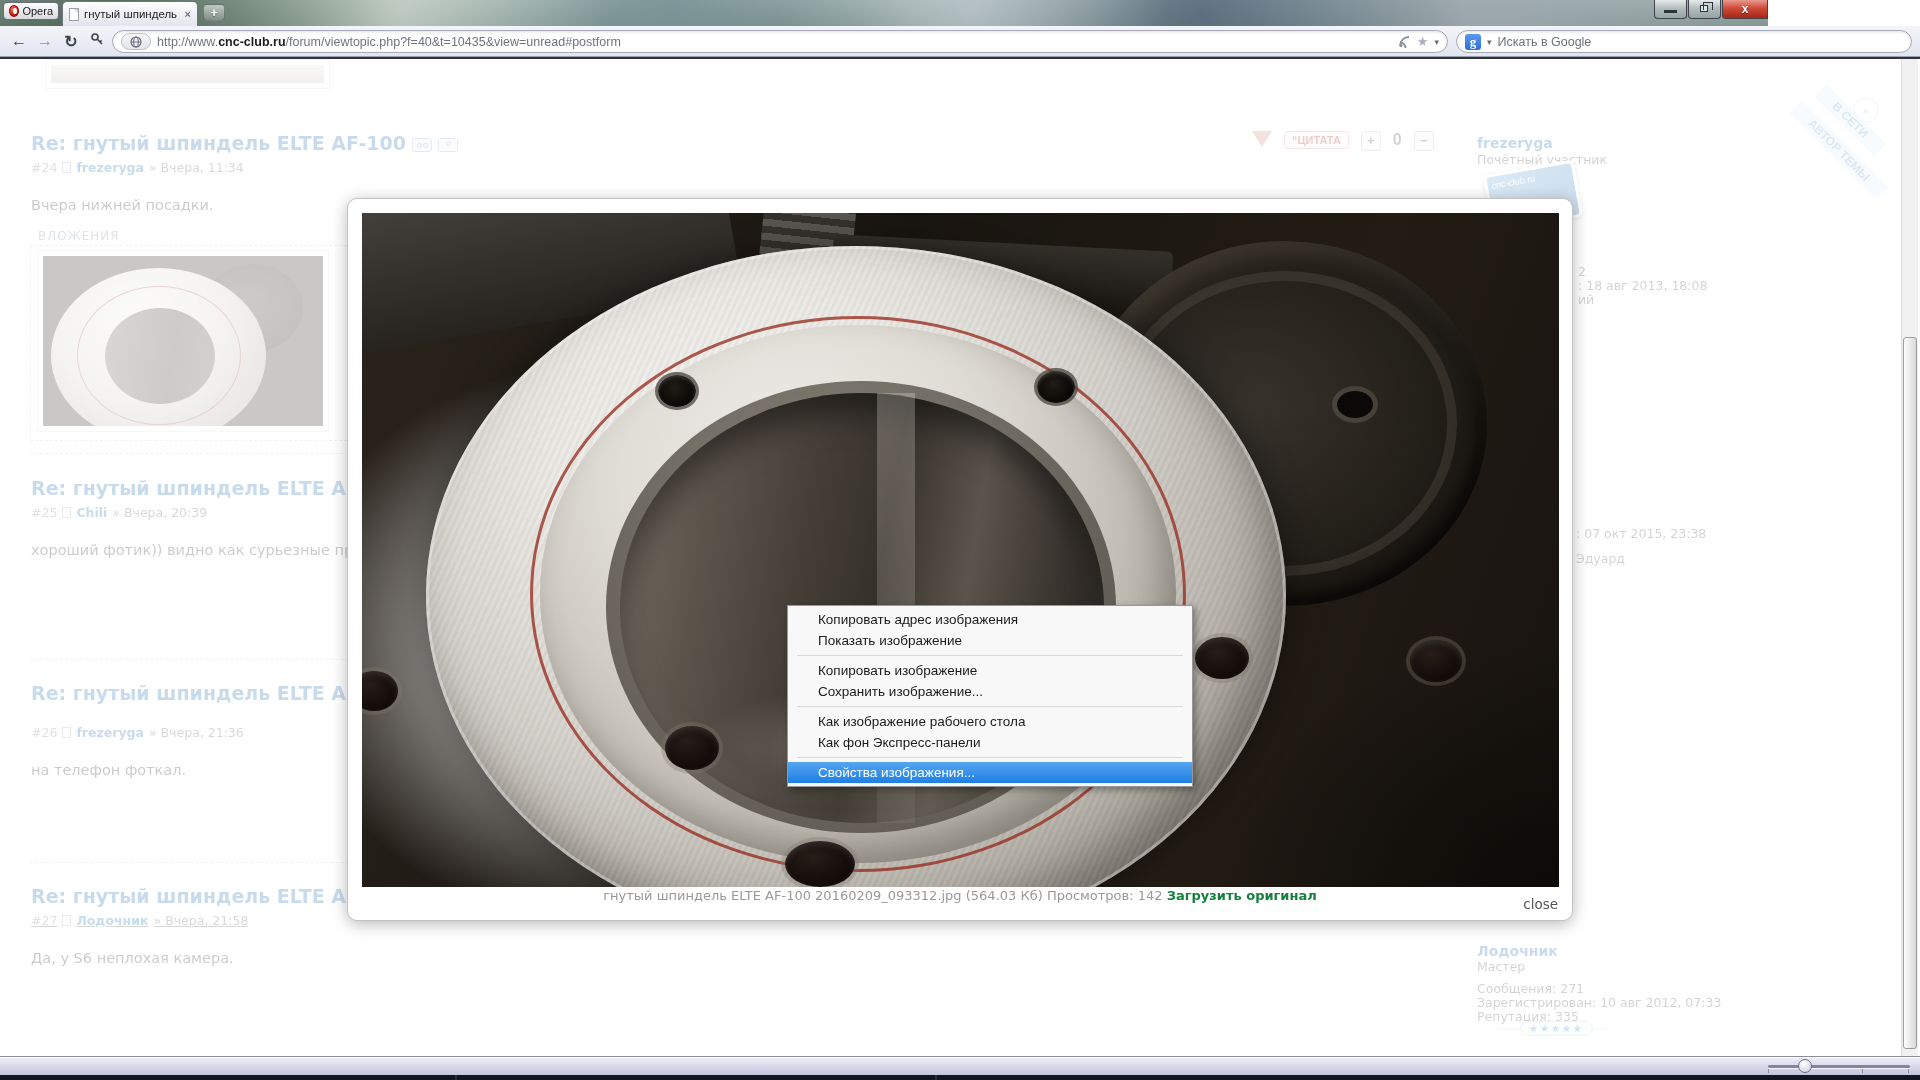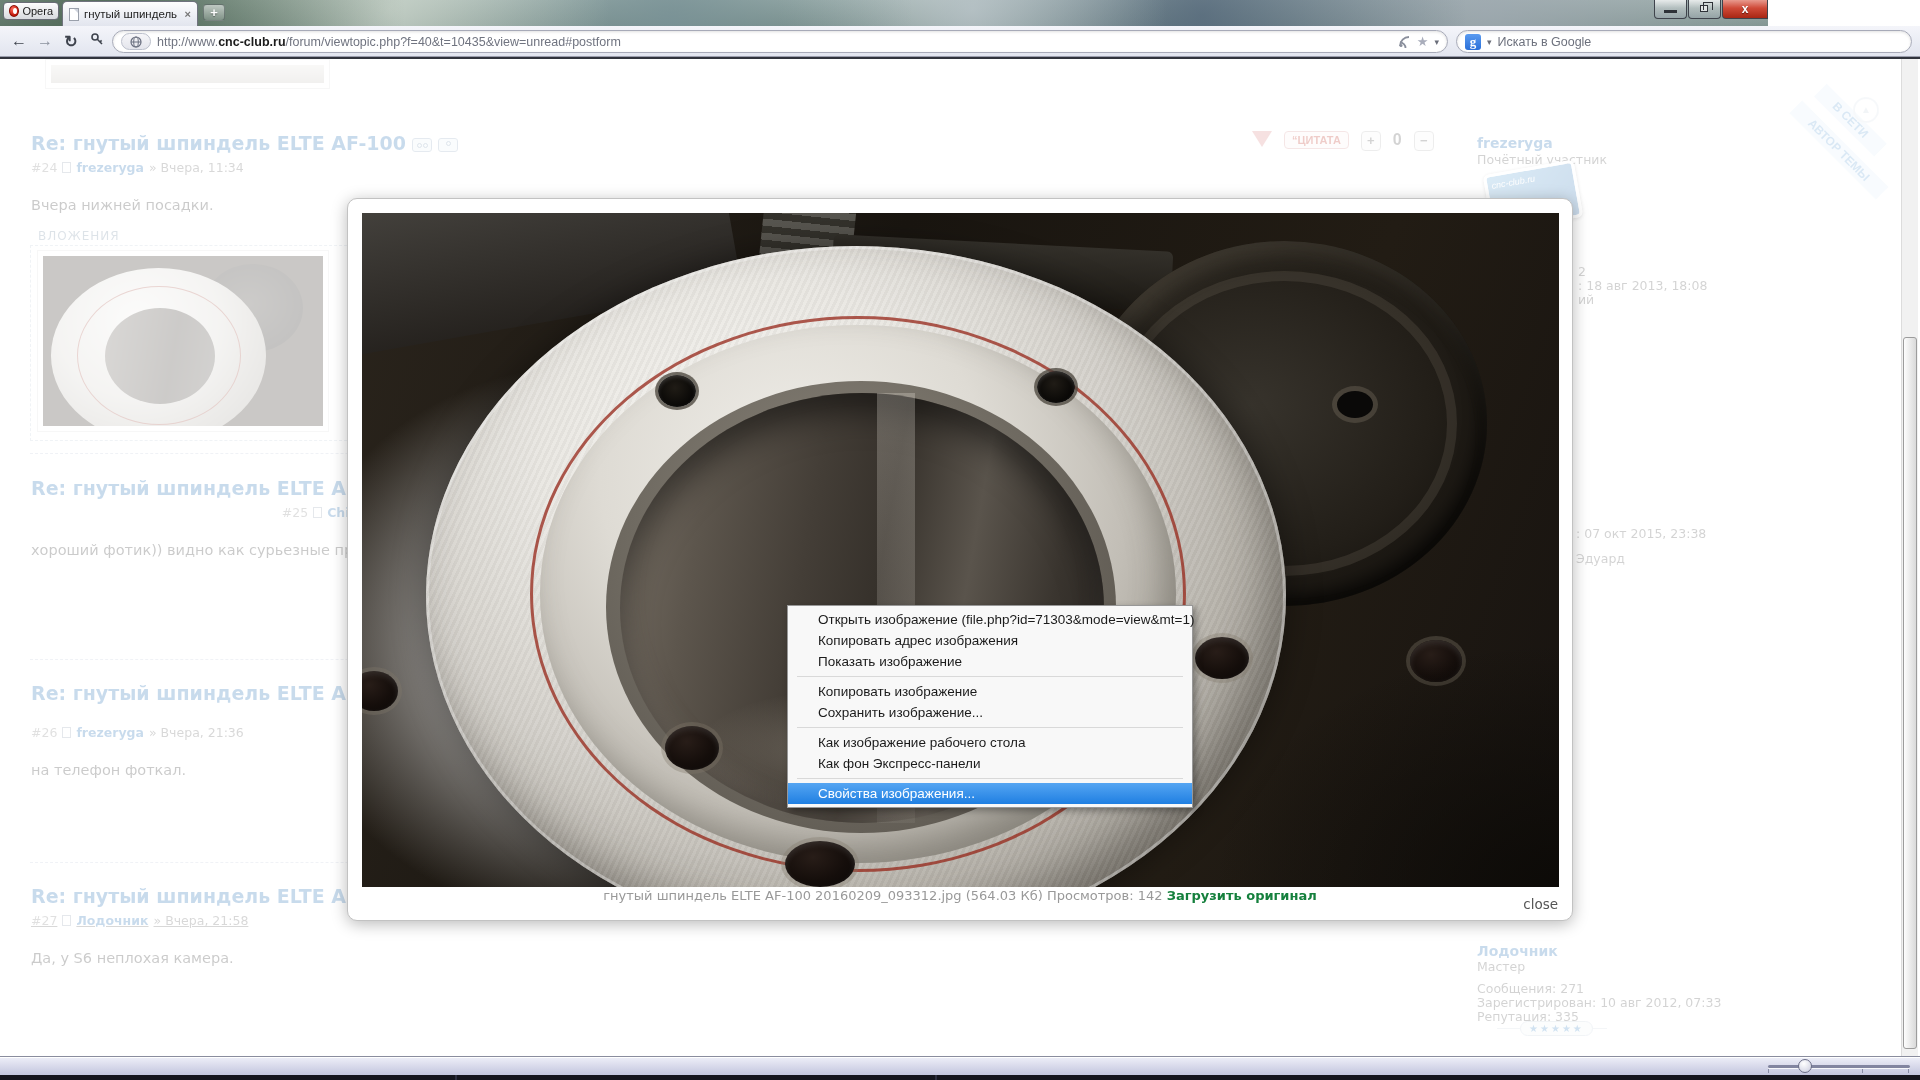--- a/index.html
+++ b/index.html
@@ -293,21 +293,21 @@
               <div class="m-flange"></div>
               <div class="m-red"></div>
               <div class="m-bore"></div>
           </div>
         </div>
       </div>
       <div class="abs dash-sep" style="left:30px; top:394px; width:1140px;"></div>
 
       <div class="abs" style="left:31px; top:418px;">
         <div class="post-title"><span>Re: гнутый шпиндель ELTE AF-100</span><span class="badge"><i></i><i></i></span><span class="badge"><i style="left:7px;top:2px"></i></span></div>
-        <div class="meta" style="margin-top:6px;justify-content:flex-end;">
+        <div class="meta" style="margin-top:6px;">
           <span class="num">#25</span>
             <span class="sheet"></span>
           <span class="author">Chili</span>
             <span>» Вчера, 20:39</span>
         </div>
         <div class="body-text" style="margin-top:22px;">хороший фотик)) видно как сурьезные производител</div>
       </div>
       <div class="abs dash-sep" style="left:30px; top:600px; width:1140px;"></div>
 
       <div class="abs" style="left:31px; top:623px;">
@@ -392,21 +392,20 @@
       <div class="ph-hole" style="left:423px; top:628px; width:70px; height:46px;"></div>
       <div class="ph-hole" style="left:833px; top:424px; width:54px; height:42px;"></div>
       <div class="ph-hole" style="left:1048px; top:427px; width:52px; height:42px;"></div>
       <div class="ph-corner"></div>
     </div>
     <div class="caption"><span>гнутый шпиндель ELTE AF-100 20160209_093312.jpg (564.03 Кб) Просмотров: 142 </span><a>Загрузить оригинал</a></div>
     <div class="lb-close">close</div>
   </div>
 
   <div class="ctx">
-    <div class="ctx-item">Открыть изображение (file.php?id=71303&amp;mode=view&amp;mt=1)</div>
     <div class="ctx-item">Копировать адрес изображения</div>
     <div class="ctx-item">Показать изображение</div>
     <div class="ctx-sep"></div>
     <div class="ctx-item">Копировать изображение</div>
     <div class="ctx-item">Сохранить изображение...</div>
     <div class="ctx-sep"></div>
     <div class="ctx-item">Как изображение рабочего стола</div>
     <div class="ctx-item">Как фон Экспресс-панели</div>
     <div class="ctx-sep"></div>
     <div class="ctx-item selected">Свойства изображения...</div>

